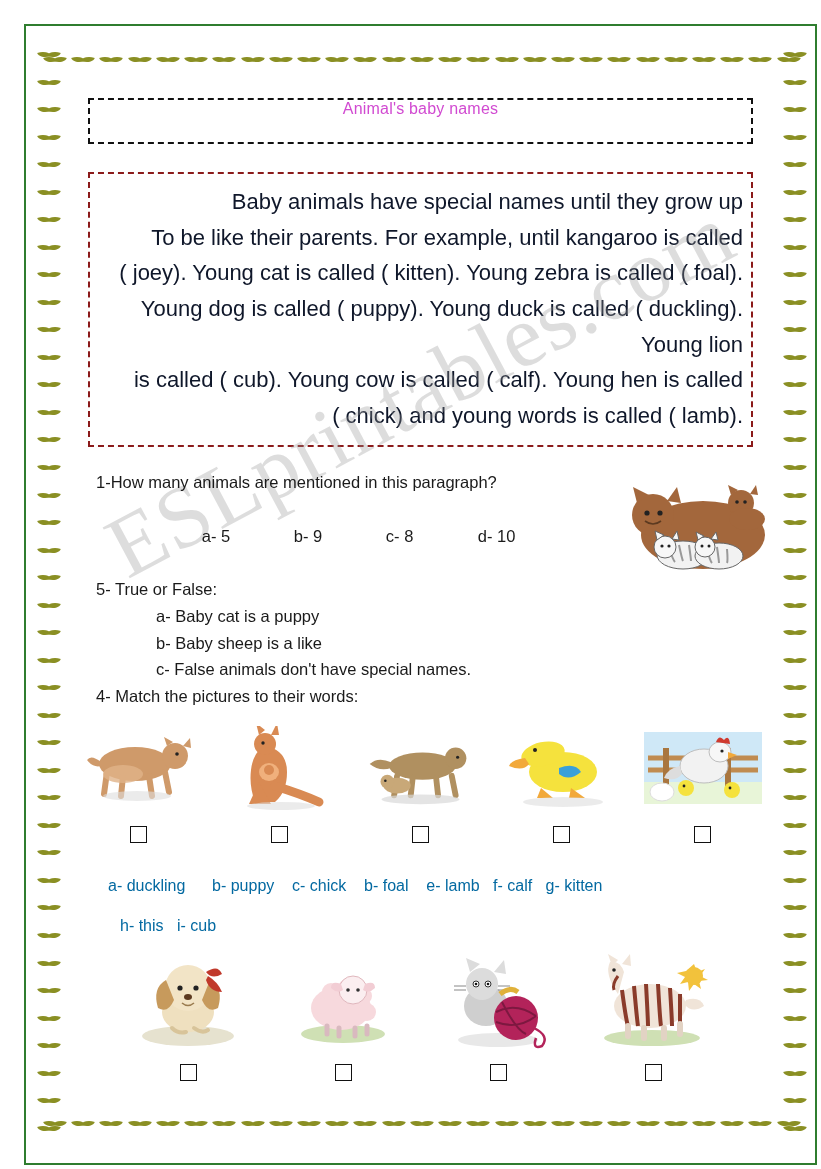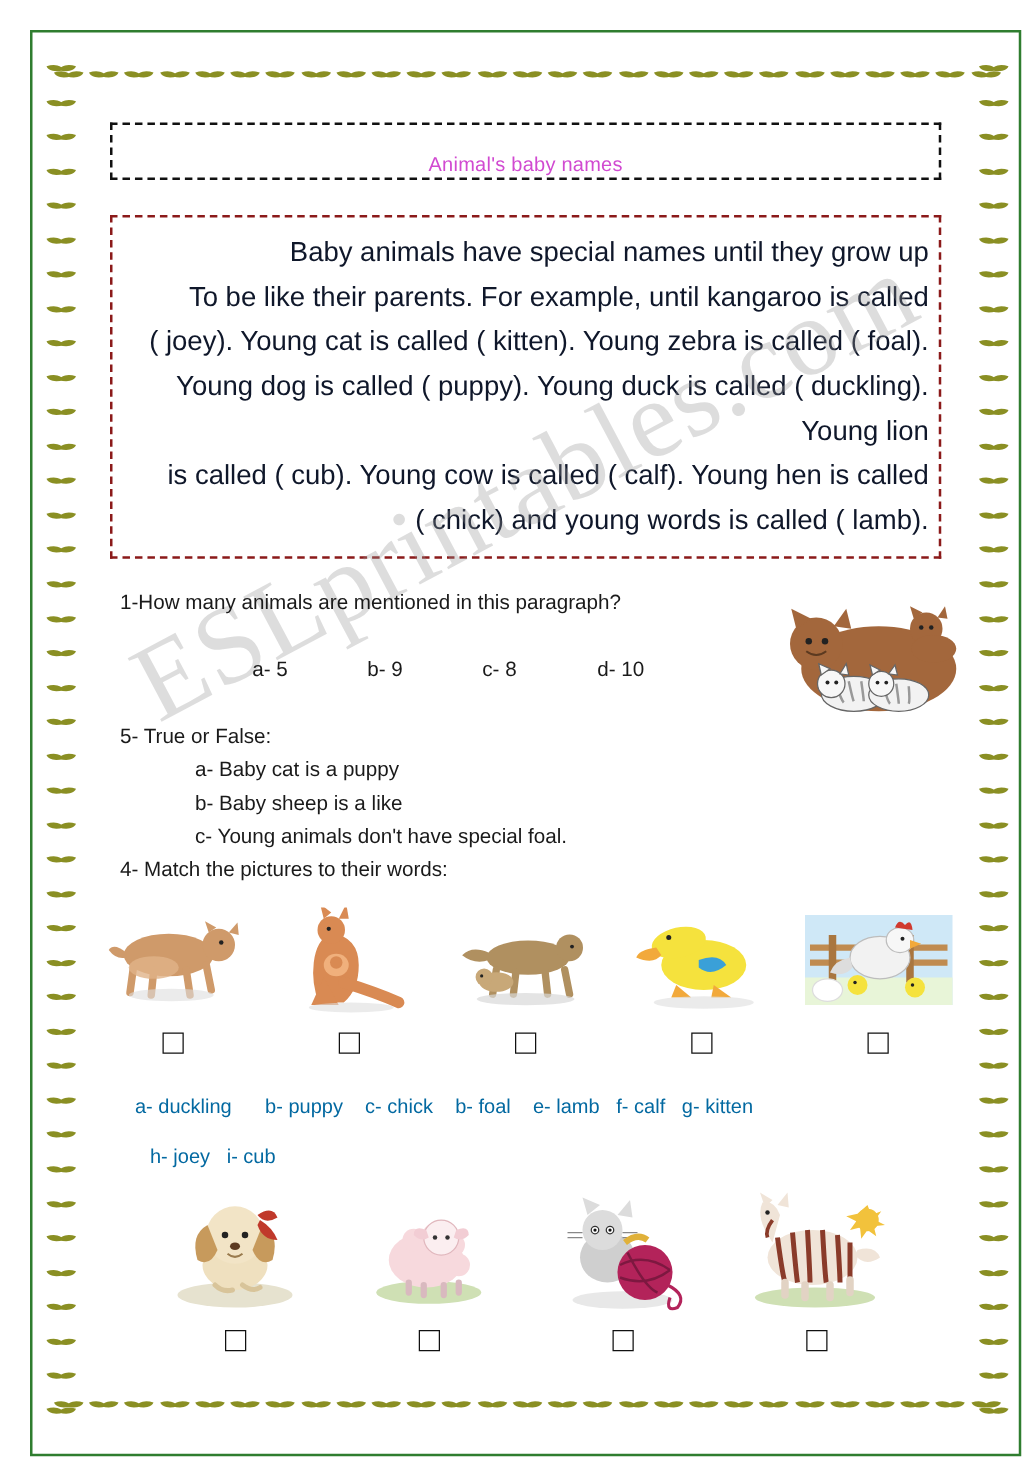--- a/index.html
+++ b/index.html
@@ -63,21 +63,21 @@
     width: 725px;
     height: 1073px;
   }
 
   
   .title-box {
     margin: 40px 30px 0 30px;
     border: 2px dashed #111;
     height: 42px;
     display: flex;
-    align-items: flex-end;
+    align-items: flex-start;
     justify-content: center;
   }
   .title-text {
     color: #d14ad1;
     font-size: 16px;
     letter-spacing: 0.2px;
   }
 
   
   .para-box {
@@ -325,21 +325,21 @@
 
     <div style="position:relative;">
       <div class="questions">
         <div class="q-line">1-How many animals are mentioned in this paragraph?</div>
         <div class="q-line q-indent">
           <span class="opt">a- 5</span><span class="opt">b- 9</span><span class="opt">c- 8</span><span class="opt">d- 10</span>
         </div>
         <div class="q-line">5- True or False:</div>
         <div class="q-line q-indent">a- Baby cat is a puppy</div>
         <div class="q-line q-indent">b- Baby sheep is a like</div>
-        <div class="q-line q-indent">c- Young animals don't have special foal.</div>
+        <div class="q-line q-indent">c- False animals don't have special names.</div>
         <div class="q-line">4- Match the pictures to their words:</div>
       </div>
 
       <div style="position:absolute; right:8px; top:-6px;">
         <svg width="180" height="120" viewBox="0 0 180 120">
           <ellipse cx="108" cy="72" rx="62" ry="34" fill="#a3673c"></ellipse>
           <path d="M64 62 q-16 -10 -22 -28 q14 6 22 14 z" fill="#a3673c"></path>
           <circle cx="58" cy="52" r="21" fill="#a3673c"></circle>
           <path d="M42 40 l-4 -16 l16 8 z" fill="#a3673c"></path>
           <path d="M72 38 l10 -14 l4 16 z" fill="#a3673c"></path>
@@ -473,21 +473,21 @@
         </div>
       <div class="check-cell">
           <div class="checkbox"></div>
         </div>
       <div class="check-cell">
           <div class="checkbox"></div>
         </div>
     </div>
 
     <div class="words">a- duckling      b- puppy    c- chick    b- foal    e- lamb   f- calf   g- kitten</div>
-    <div class="words words2">h- joey   i- cub</div>
+    <div class="words words2">h- this   i- cub</div>
 
     <div class="pic-row pic-row2">
 
       <div class="pic-cell">
         <div class="pic-box">
           <svg width="120" height="100" viewBox="0 0 120 100">
             <ellipse cx="60" cy="86" rx="46" ry="10" fill="#e6e2cf"></ellipse>
             <ellipse cx="60" cy="62" rx="26" ry="20" fill="#efe0bf"></ellipse>
             <circle cx="60" cy="38" r="23" fill="#f2e4c6"></circle>
             <path d="M38 30 q-14 8 -8 28 q10 6 16 -8 z" fill="#c79a5c"></path>

